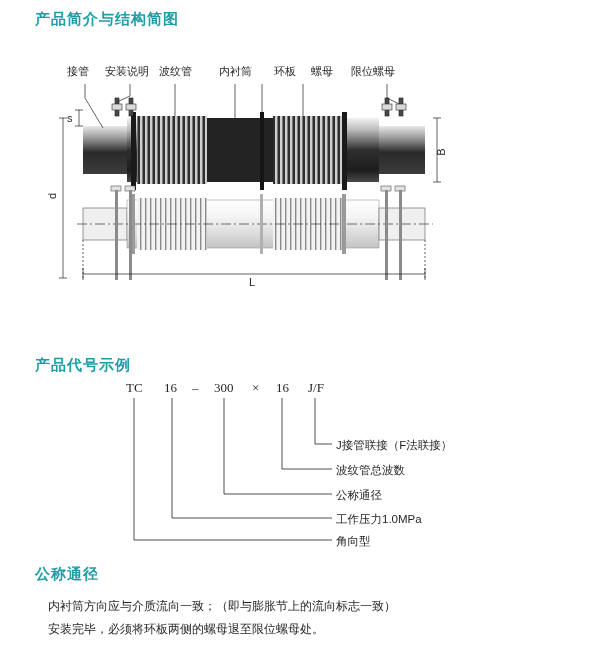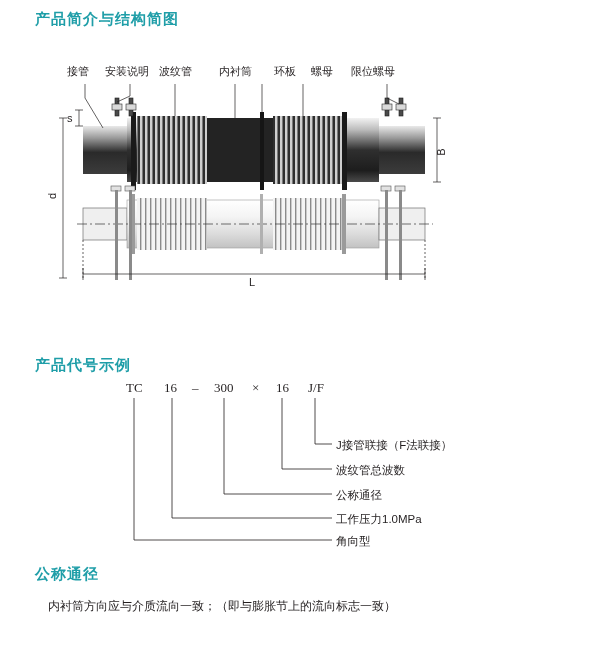--- a/index.html
+++ b/index.html
@@ -255,13 +255,14 @@
   <div class="leg" style="left:240px;top:83px;">波纹管总波数</div>
   <div class="leg" style="left:240px;top:108px;">公称通径</div>
   <div class="leg" style="left:240px;top:132px;">工作压力1.0MPa</div>
   <div class="leg" style="left:240px;top:154px;">角向型</div>
 </div>
 
 <div class="section-title title-3">公称通径</div>
 
 <div id="notes">
   <p>内衬筒方向应与介质流向一致；（即与膨胀节上的流向标志一致）</p>
+  <p>安装完毕，必须将环板两侧的螺母退至限位螺母处。</p>
 </div>
 
 </body></html>

